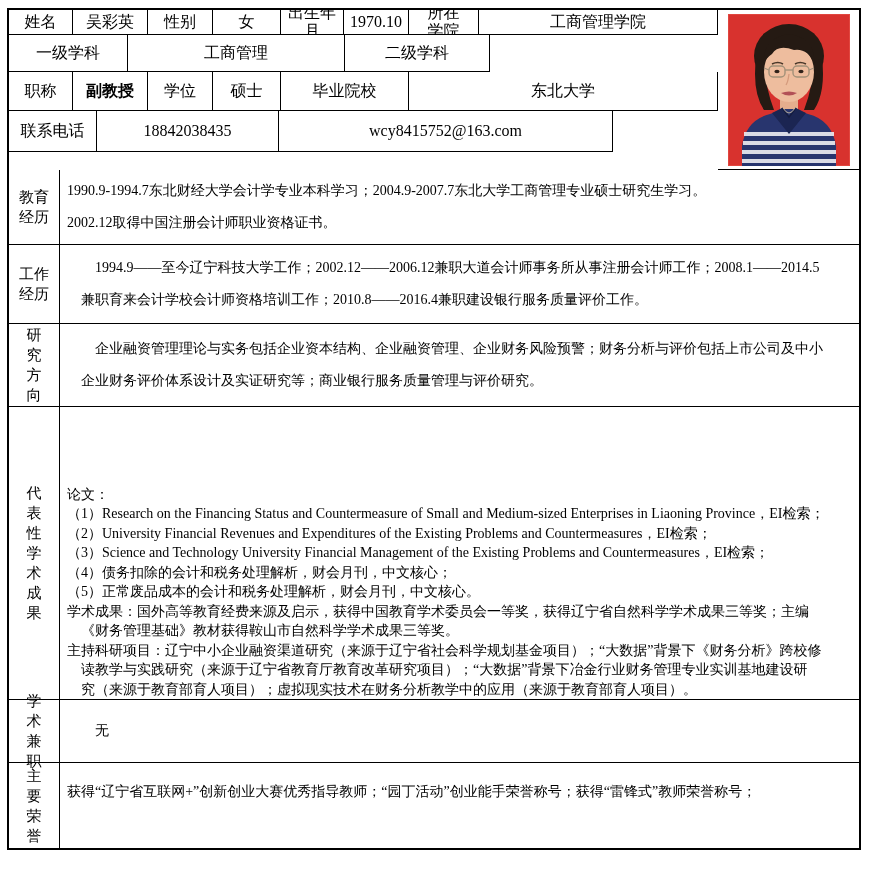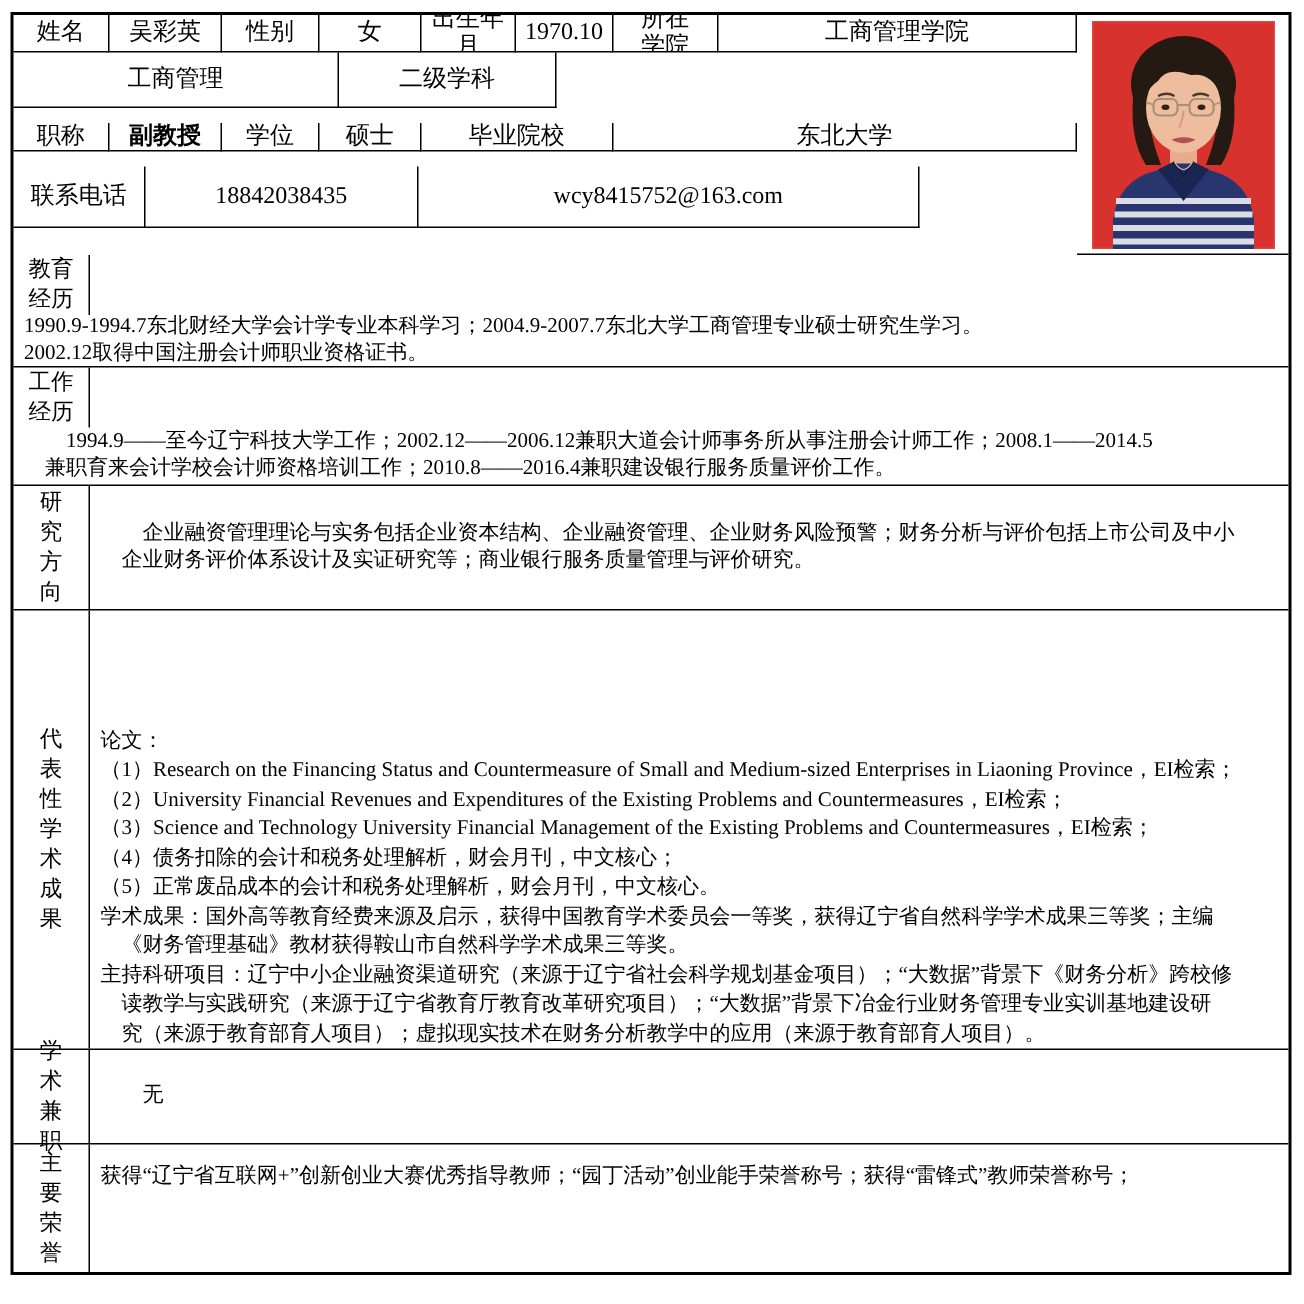--- a/index.html
+++ b/index.html
@@ -9,45 +9,45 @@
     overflow:hidden;
   }
   .form{
     position:absolute;left:7px;top:8px;width:854px;height:842px;
     border:2px solid #000;box-sizing:border-box;background:#fff;
   }
   
   .top{display:flex;height:160px;}
   .tleft{width:709px;}
   .trow{display:flex;box-sizing:border-box;}
-  .r1{height:25px;} .r2{height:37px;} .r3{height:39px;align-items:center;} .r4{height:41px;}
+  .r1{height:25px;} .r2{height:37px;} .r3{height:39px;} .r4{height:41px;}
   .cell{
     box-sizing:border-box;border-right:1px solid #000;border-bottom:1px solid #000;
     display:flex;align-items:center;justify-content:center;text-align:center;
     font-size:16px;line-height:18px;white-space:pre-line;overflow:hidden;
   }
   .photo-cell{
     width:141px;height:160px;box-sizing:border-box;border-bottom:1px solid #000;
     display:flex;align-items:center;justify-content:center;
   }
   
   .brow{display:flex;box-sizing:border-box;border-bottom:1px solid #000;}
   .brow:last-child{border-bottom:none;}
   .blabel{
     width:51px;box-sizing:border-box;border-right:1px solid #000;
     display:flex;align-items:center;justify-content:center;text-align:center;
     font-size:15px;line-height:20px;white-space:pre-line;
   }
   .bcontent{
-    flex:1;box-sizing:border-box;font-size:14px;line-height:18px;
+    flex:1;box-sizing:border-box;font-size:14px;line-height:32px;
     white-space:pre-wrap;padding:0 6px 0 7px;overflow:hidden;
     display:flex;align-items:center;
   }
   .bcontent .txt{width:100%;}
-  .rowEdu{height:75px;flex-direction:column;} .rowWork{height:79px;flex-direction:column;} .rowRes{height:83px;}
+  .rowEdu{height:75px;} .rowWork{height:79px;} .rowRes{height:83px;}
   .rowAch{height:293px;} .rowPart{height:63px;} .rowHon{height:85px;}
   .rowAch .bcontent{align-items:flex-end;padding-top:4px;line-height:19.5px;}
   .rowHon .bcontent{align-items:flex-start;padding-top:13px;}
   .w-name-l{width:64px;} .w-name-v{width:75px;} .w-sex-l{width:65px;} .w-sex-v{width:68px;}
   .w-birth-l{width:63px;} .w-birth-v{width:65px;} .w-col-l{width:70px;} .w-col-v{width:239px;}
   .w-d1-l{width:119px;} .w-d1-v{width:217px;} .w-d2-l{width:145px;} .w-d2-v{width:228px;}
   .w-t-l{width:64px;} .w-t-v{width:75px;font-weight:bold;} .w-deg-l{width:65px;} .w-deg-v{width:68px;}
   .w-sch-l{width:128px;} .w-sch-v{width:309px;}
   .w-ph-l{width:88px;} .w-ph-v{width:182px;text-align:right;} .w-em-l{width:105px;} .w-em-v{width:334px;}
 </style>
@@ -67,20 +67,21 @@
           <div class="cell w-sex-v">女</div>
           <div class="cell w-birth-l">出生年
 月</div>
           <div class="cell w-birth-v">1970.10</div>
           <div class="cell w-col-l">所在
 学院</div>
           <div class="cell w-col-v">工商管理学院</div>
         </div>
 
         <div class="trow r2">
+          <div class="cell w-d1-l">一级学科</div>
           <div class="cell w-d1-v">工商管理</div>
           <div class="cell w-d2-l">二级学科</div>
         </div>
 
         <div class="trow r3">
           <div class="cell w-t-l">职称</div>
           <div class="cell w-t-v">副教授</div>
           <div class="cell w-deg-l">学位</div>
           <div class="cell w-deg-v">硕士</div>
           <div class="cell w-sch-l">毕业院校</div>

